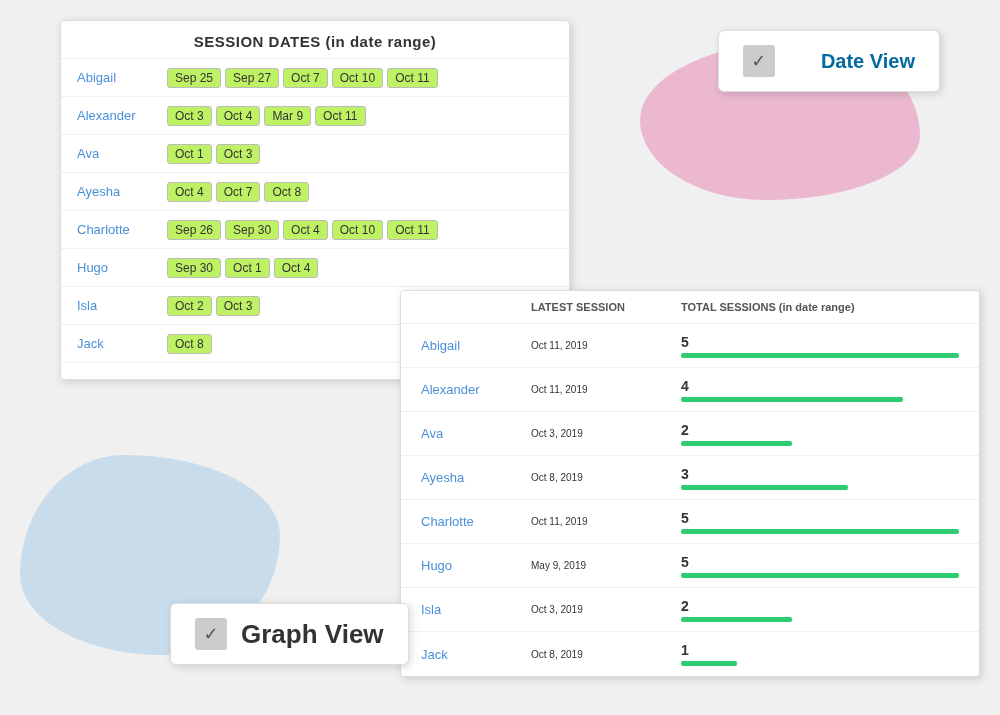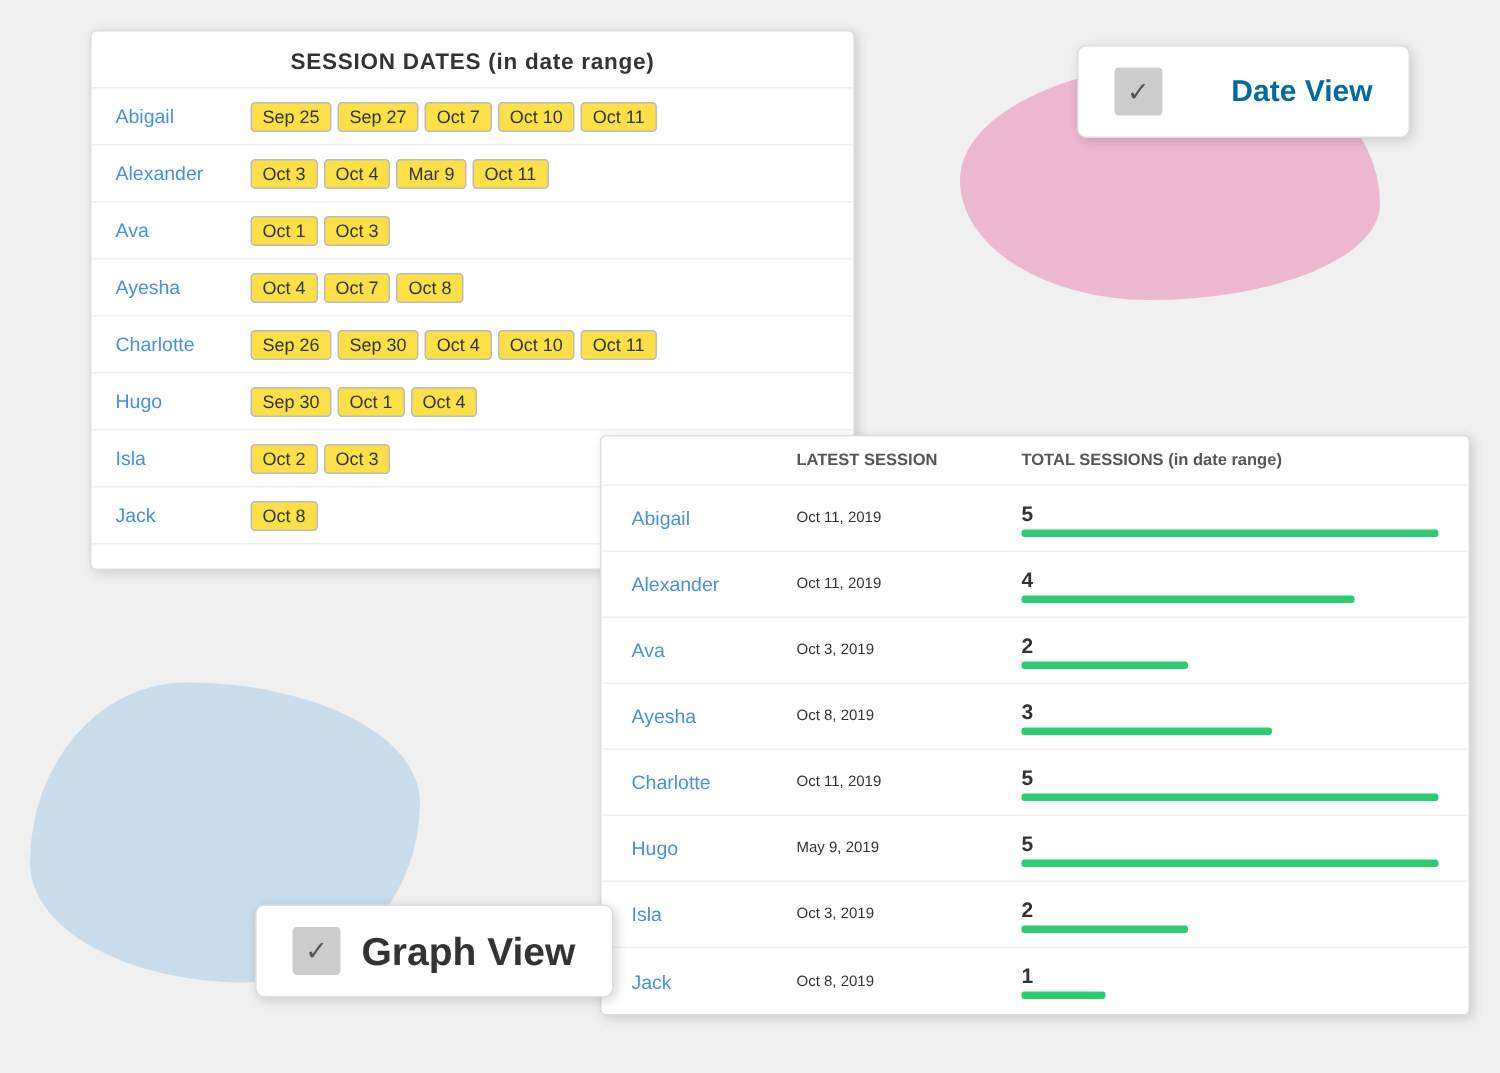--- a/index.html
+++ b/index.html
@@ -75,21 +75,21 @@
       display: flex;
       flex-wrap: wrap;
       gap: 4px;
     }
     .date-tag {
       border: 1px solid #bbb;
       border-radius: 3px;
       padding: 2px 7px;
       font-size: 12px;
       color: #333;
-      background: #fde047;
+      background: #bef264;
       white-space: nowrap;
     }
 
     
     .date-view-button {
       position: absolute;
       top: 30px;
       right: 60px;
       background: #fff;
       border: 1px solid #ddd;

